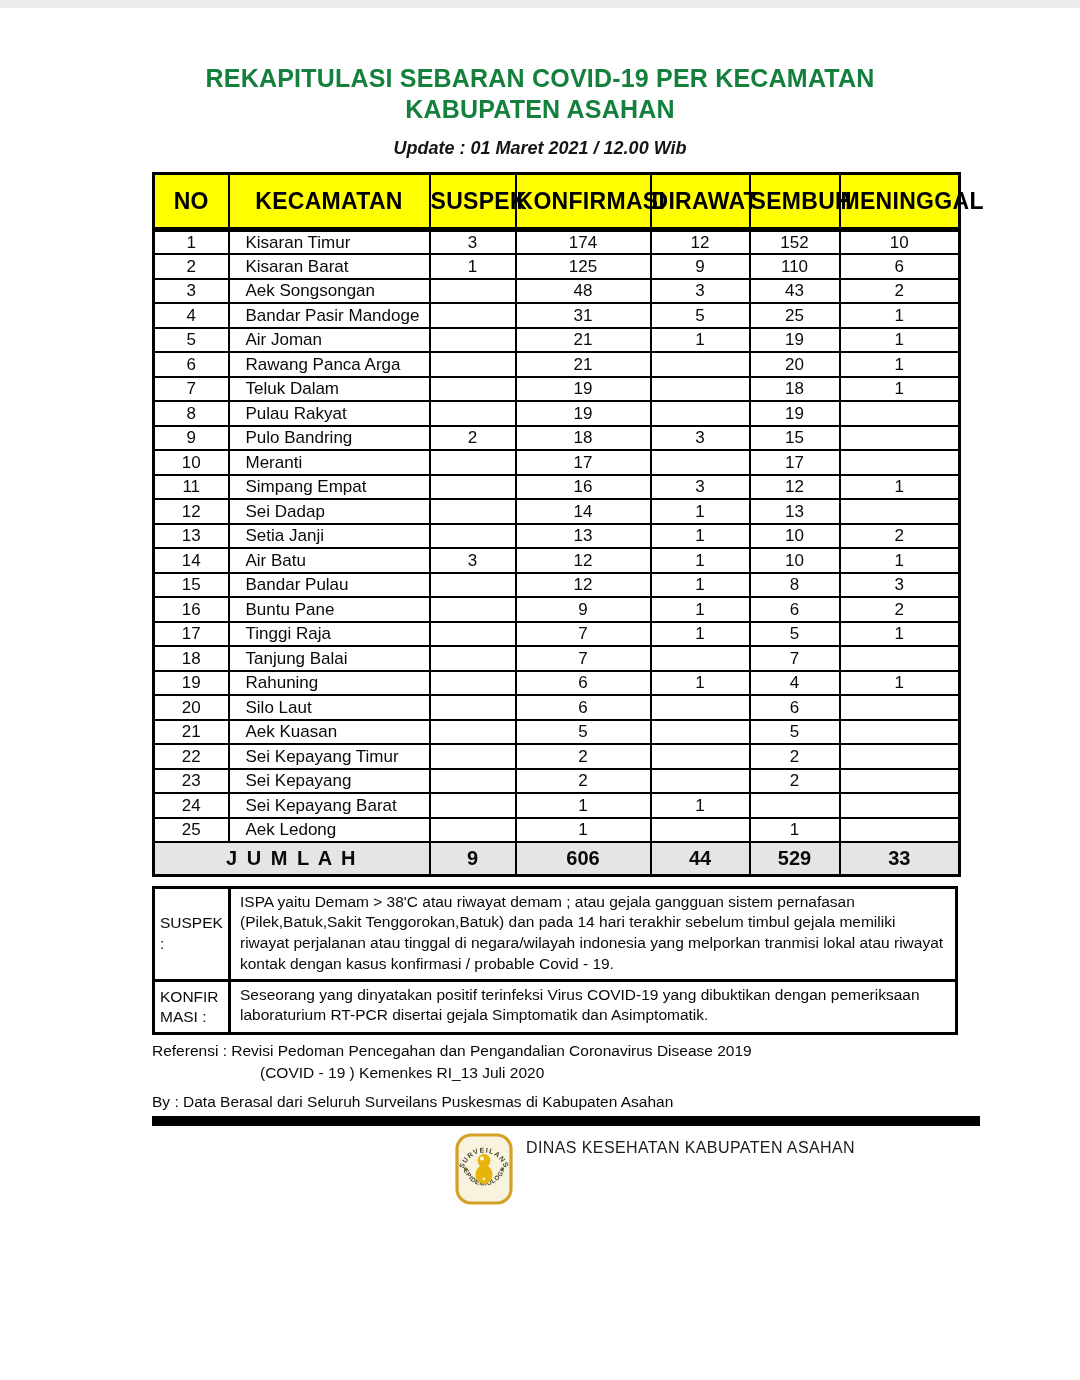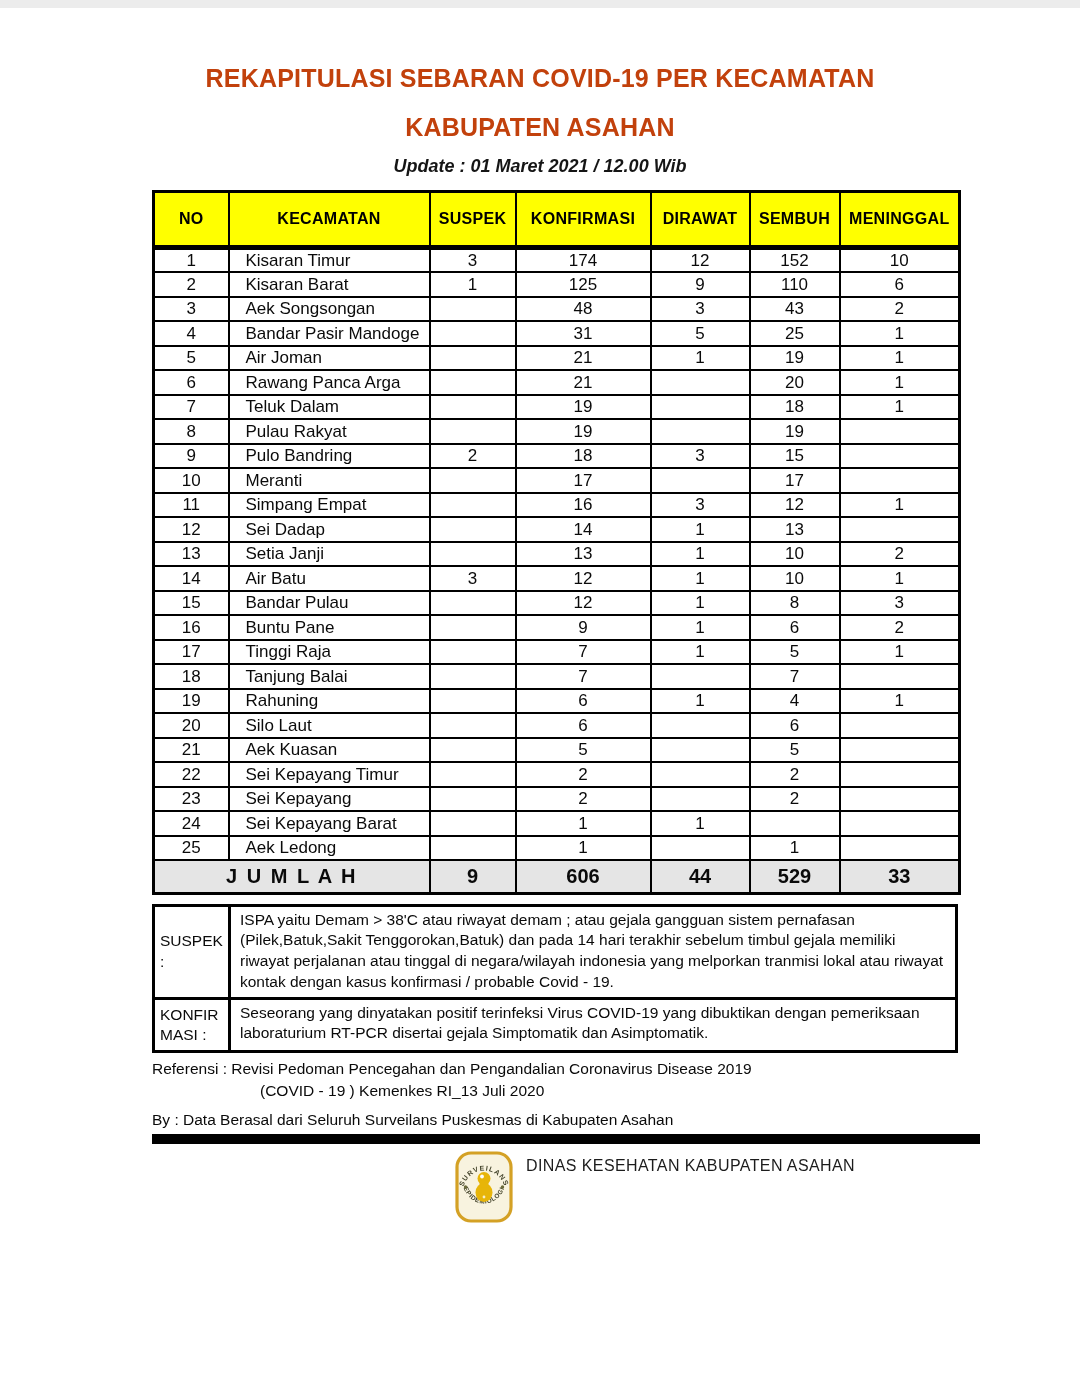--- a/index.html
+++ b/index.html
@@ -6,37 +6,37 @@
   html, body { background: #ffffff; }
   body {
     width: 1080px; height: 1380px;
     font-family: "Liberation Sans", sans-serif;
     color: #111; position: relative; overflow: hidden;
   }
   .topbar { width: 1080px; height: 8px; background: #ececec; }
 
   .titles { margin-top: 56px; text-align: center; }
   .title-1, .title-2 {
-    font-size: 25px; font-weight: 600; letter-spacing: 0.2px; color: #c2410c;
-  }
-  .title-2 { margin-top: 20px; }
+    font-size: 25px; font-weight: 600; letter-spacing: 0.2px; color: #15803d;
+  }
+  .title-2 { margin-top: 2px; }
   .update-line {
     margin-top: 14px; font-size: 18px; font-weight: bold; font-style: italic; color: #151515;
   }
 
   table.covid {
     margin: 13px 0 0 152px;
     border-collapse: collapse; table-layout: fixed;
     width: 806px;
     border: 3px solid #000;
   }
   table.covid th {
     background: #ffff00;
     border: 2px solid #000; border-bottom: 5px solid #000;
-    height: 56px; font-size: 16px; font-weight: bold; text-align: center;
+    height: 56px; font-size: 23px; font-weight: bold; text-align: center;
     color: #000; letter-spacing: 0.3px;
   }
   table.covid td {
     border: 2px solid #000; height: 24.5px;
     font-size: 17px; text-align: center; color: #0a0a0a;
     padding: 0; line-height: 1;
   }
   table.covid td.left { text-align: left; padding-left: 16px; }
   table.covid tfoot td {
     background: #e5e5e5; height: 33px;

